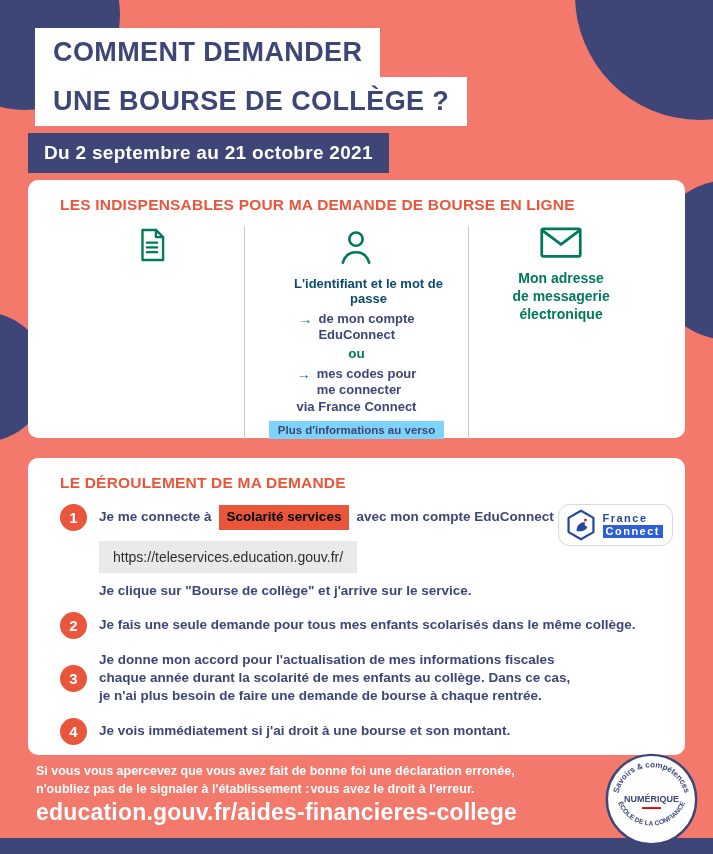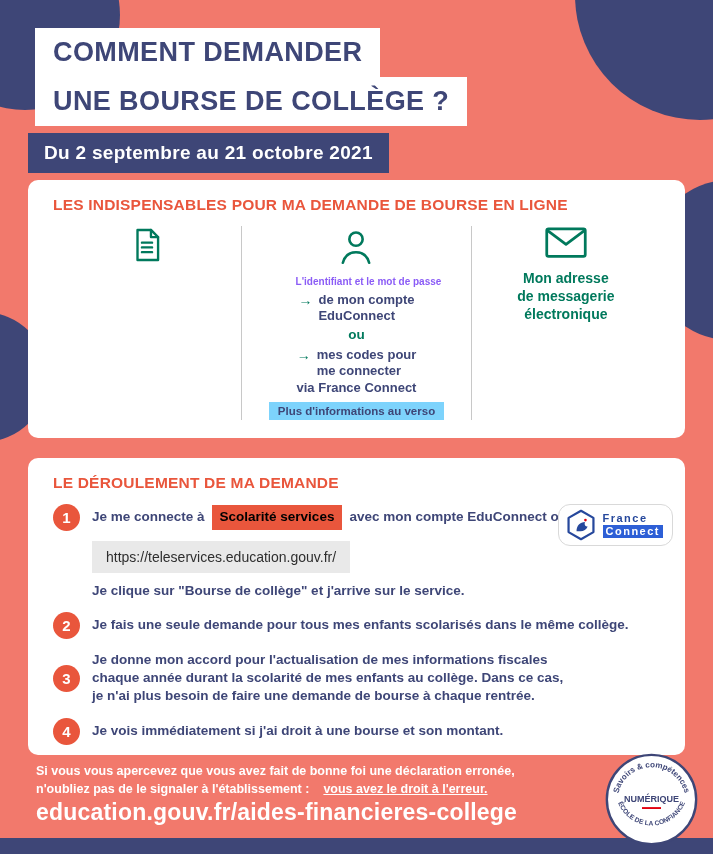--- a/index.html
+++ b/index.html
@@ -22,34 +22,34 @@
     padding:9px 18px;
   }
   .date-banner {
     position:absolute; left:28px; top:133px; z-index:2;
     background:#3e4677; color:#ffffff; font-weight:bold;
     font-size:19px; padding:9px 16px; letter-spacing:0.3px;
   }
 
   .card {
     position:absolute; left:28px; width:657px; background:#ffffff;
-    border-radius:10px; padding:16px 25px; box-sizing:border-box; z-index:2;
+    border-radius:10px; padding:16px 32px; box-sizing:border-box; z-index:2;
   }
   #card-essentials { top:180px; height:258px; }
   #card-steps { top:458px; height:297px; }
   .card-heading { color:#e9563c; font-weight:bold; font-size:15.5px; letter-spacing:0.2px; }
 
   .ess-row { display:flex; margin-top:12px; }
   .ess-col { display:flex; flex-direction:column; align-items:center; text-align:center; padding:0 8px; box-sizing:border-box; min-height:190px; }
   .ess-col-1 { flex:0 0 31%; }
   .ess-col-2 { flex:0 0 38%; border-left:1px solid #c8c8c8; border-right:1px solid #c8c8c8; }
   .ess-col-3 { flex:0 0 31%; }
   .preline { white-space:pre-line; }
   .ess-text { color:#00795c; font-weight:bold; font-size:14px; line-height:1.3; margin-top:10px; }
-  .cred-heading { color:#8b5cf6; font-weight:bold; font-size:10px; margin-top:8px;margin-left:24px; }
+  .cred-heading { color:#0c4a6e; font-weight:bold; font-size:13px; margin-top:8px;margin-left:24px; }
   .opt-row { display:flex; gap:6px; margin-top:5px; justify-content:center; align-items:flex-start; }
   .arrow { color:#00795c; font-weight:bold; font-size:14px; line-height:1.15; }
   .opt-text { color:#3e4677; font-weight:bold; font-size:13px; line-height:1.22; text-align:left; }
   .ou { color:#00795c; font-weight:bold; font-size:13.5px; margin-top:3px; }
   .via { color:#3e4677; font-weight:bold; font-size:13px; margin-top:2px; }
   .yellow-badge { background:#7dd3fc; color:#3e4677; font-weight:bold; font-size:11.5px; padding:3px 9px; margin-top:7px; }
 
   #card-steps { position:absolute; }
   .step { display:flex; align-items:center; gap:12px; margin-top:12px; }
   .step-num {
@@ -67,21 +67,21 @@
     position:absolute; right:12px; top:46px;
     display:flex; align-items:center; gap:6px;
     background:#ffffff; border:1px solid #d9d9d9; border-radius:12px;
     padding:4px 9px 4px 6px;
   }
   .fc-text { display:flex; flex-direction:column; line-height:1.2; }
   .fc-line1 { color:#26489c; font-weight:bold; font-size:11px; letter-spacing:1.5px; }
   .fc-line2 { background:#2d5fd6; color:#ffffff; font-weight:bold; font-size:11px; letter-spacing:1.5px; padding:0 3px; }
 
   .disclaimer { position:absolute; left:36px; top:763px; z-index:2; color:#ffffff; font-weight:bold; font-size:12.5px; line-height:1.4; }
-  .err-link { text-decoration:underline; margin-left:14px; cursor:pointer; }
+  .err-link { margin-left:1px; cursor:pointer; }
   .website { position:absolute; left:36px; top:799px; z-index:2; color:#ffffff; font-weight:bold; font-size:23px; letter-spacing:0.2px; cursor:pointer; }
   .stamp { position:absolute; left:604px; top:752px; z-index:3; }
 </style>
 </head>
 <body>
 
 <div class="shape" id="sh-tl"></div>
 <div class="shape" id="sh-tr"></div>
 <div class="shape" id="sh-r"></div>
 <div class="shape" id="sh-l"></div>

